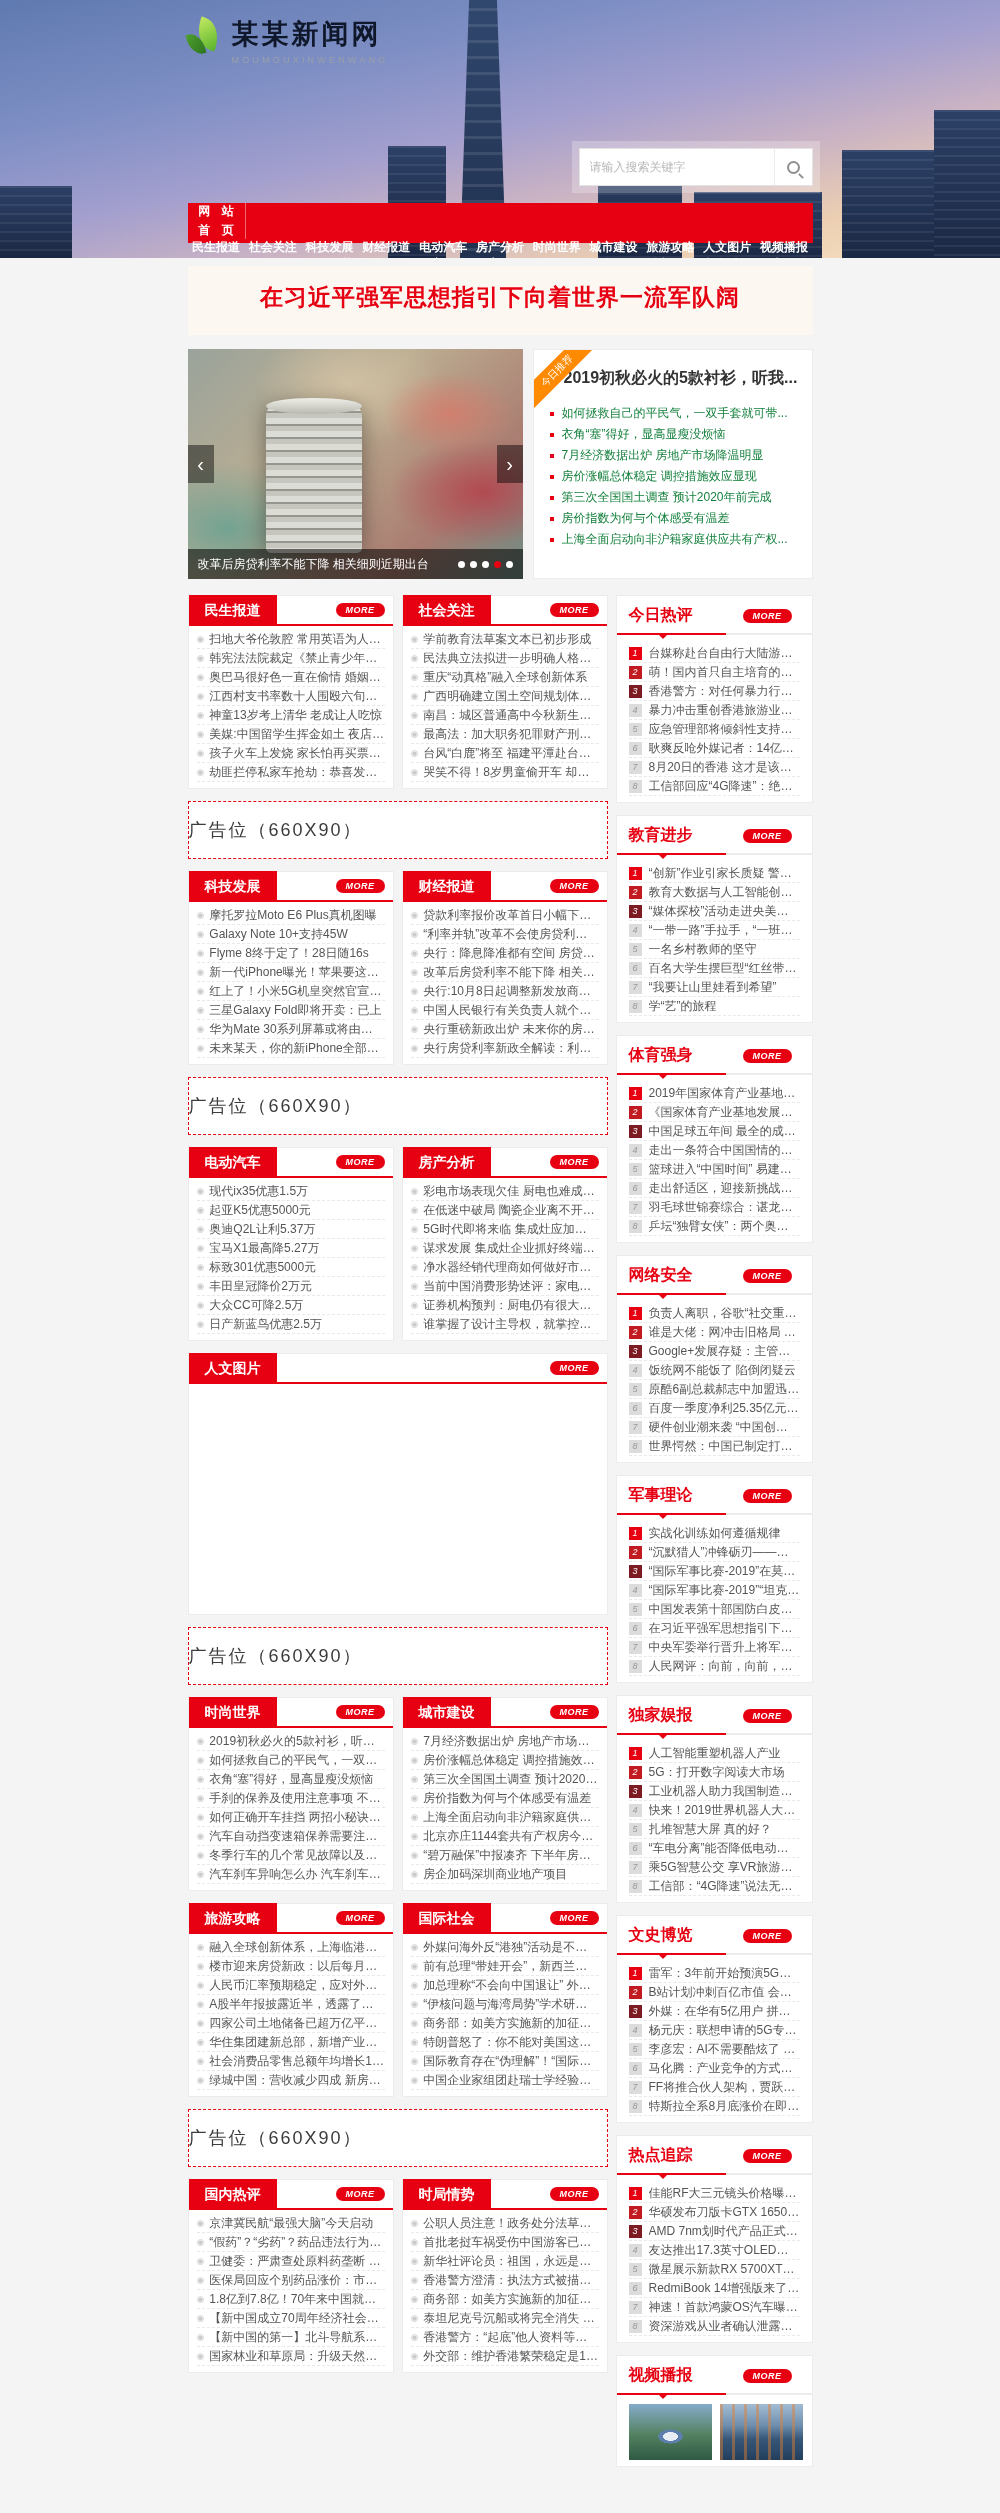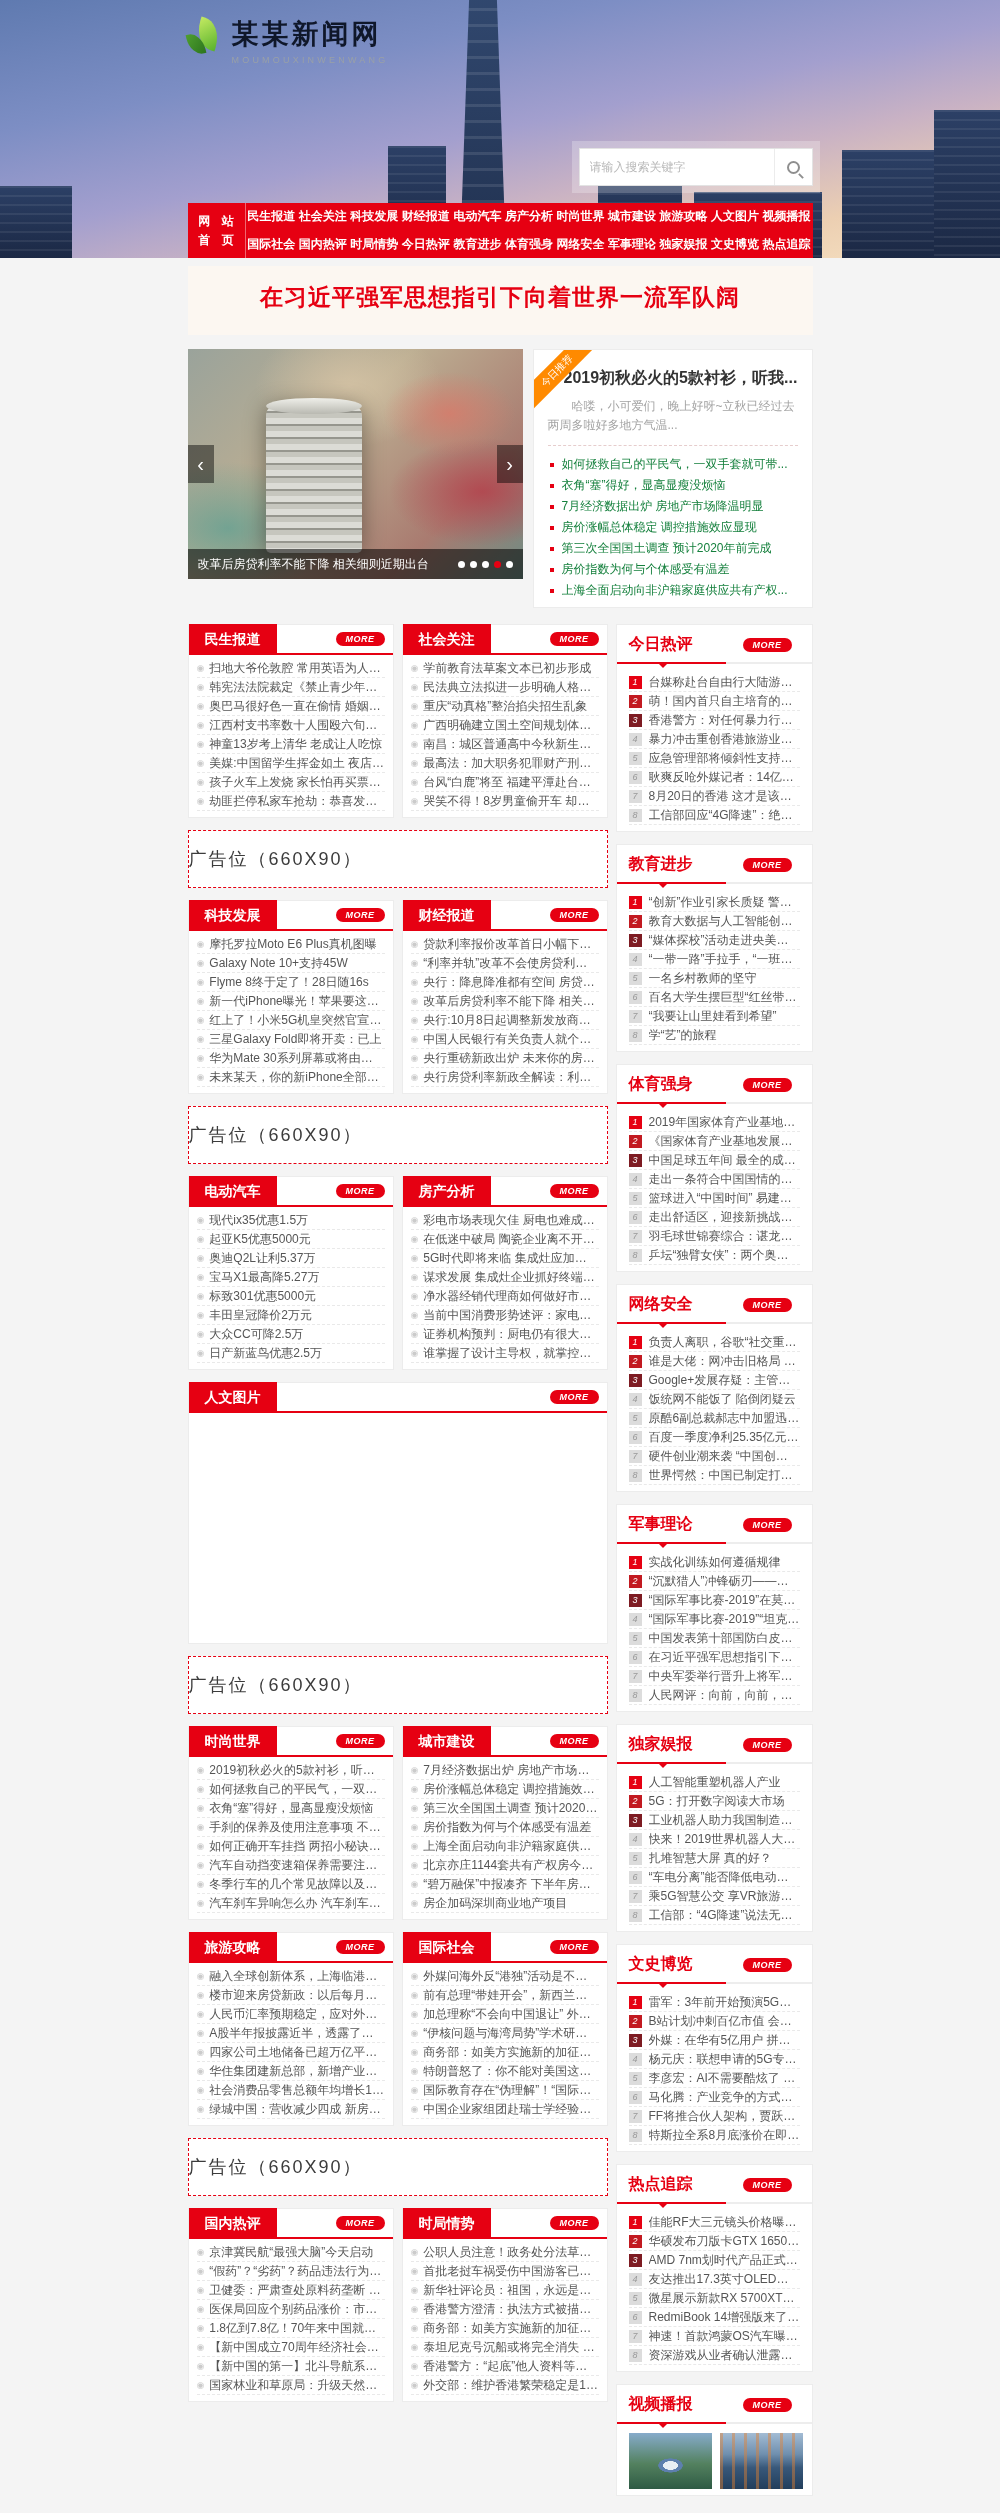--- a/index.html
+++ b/index.html
@@ -46,22 +46,22 @@
     border:1px solid #e3e3e3; display:flex; align-items:stretch;
     box-shadow:0 0 0 7px rgba(255,255,255,.25); }
   .search input { flex:1; border:none; outline:none; padding:15px 10px; font-size:12px; color:#4d7c0f; min-width:0; }
   .search input::placeholder { color:#b9b9b9; }
   .search-btn { width:38px; background:#fff; border:none; border-left:1px solid #ececec; cursor:pointer;
     display:flex; align-items:center; justify-content:center; }
   .mag { position:relative; width:13px; height:13px; border:2px solid #8f8f8f; border-radius:50%; display:block; }
   .mag::after { content:""; position:absolute; width:2px; height:6px; background:#8f8f8f;
     left:11px; top:10px; transform:rotate(-45deg); }
 
-  .mainnav { position:absolute; left:0; right:0; top:203px; height:55px; background:#e60012;
-    display:flex; color:#fff; }
+  .mainnav { position:absolute; left:0; right:0; top:203px; height:40px; background:#e60012;
+    display:flex; color:#fff;flex-direction:column; }
   .nav-home { width:58px; border-right:1px solid rgba(255,255,255,.4); display:flex; flex-direction:column;
     justify-content:center; align-items:center; gap:2px; font-size:12px; font-weight:bold;
     letter-spacing:4px; cursor:pointer; padding-left:4px; }
   .nav-rows { flex:1; display:flex; flex-direction:column; }
   .nav-row { flex:1; display:flex; align-items:center; justify-content:space-around; }
   .nav-item { color:#fff; font-size:12px; font-weight:bold; cursor:pointer; white-space:nowrap; }
 
   
   .container { width:625px; margin:0 auto; padding-top:8px; }
 
@@ -249,21 +249,20 @@
               <span class="dot"></span>
               <span class="dot"></span>
               <span class="dot active"></span>
               <span class="dot"></span>
             </span>
         </div>
       </div>
       <div class="recommend">
         <div class="ribbon">今日推荐</div>
         <h3 class="rec-title">2019初秋必火的5款衬衫，听我...</h3>
-        <p class="rec-excerpt">哈喽，小可爱们，晚上好呀~立秋已经过去两周多啦好多地方气温...</p>
         <div class="rec-list">
             <div class="rec-item">
               <i class="rdot"></i>
               <span>如何拯救自己的平民气，一双手套就可带...</span>
             </div>
             <div class="rec-item">
               <i class="rdot"></i>
               <span>衣角“塞”得好，显高显瘦没烦恼</span>
             </div>
             <div class="rec-item">
@@ -343,21 +342,21 @@
                 <div class="nb-item">
                   <i class="dot-icon">◉</i>
                   <span>学前教育法草案文本已初步形成</span>
                 </div>
                 <div class="nb-item">
                   <i class="dot-icon">◉</i>
                   <span>民法典立法拟进一步明确人格权范围</span>
                 </div>
                 <div class="nb-item">
                   <i class="dot-icon">◉</i>
-                  <span>重庆“动真格”整治掐尖招生乱象</span>
+                  <span>重庆“动真格”融入全球创新体系</span>
                 </div>
                 <div class="nb-item">
                   <i class="dot-icon">◉</i>
                   <span>广西明确建立国土空间规划体系路线图</span>
                 </div>
                 <div class="nb-item">
                   <i class="dot-icon">◉</i>
                   <span>南昌：城区普通高中今秋新生班级人数不得超</span>
                 </div>
                 <div class="nb-item">

